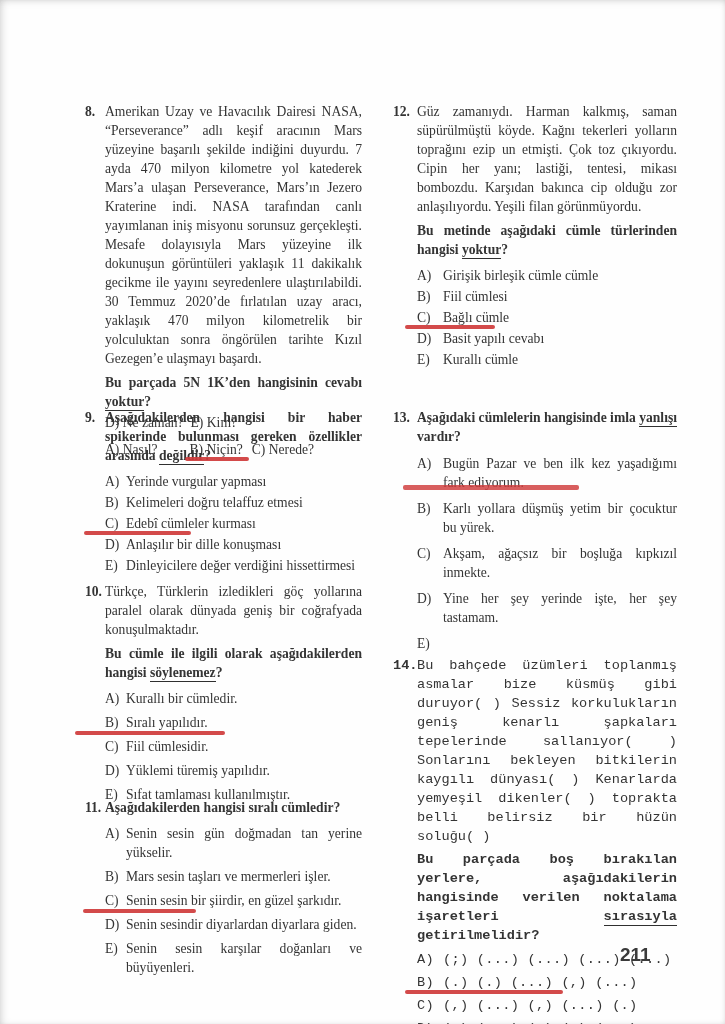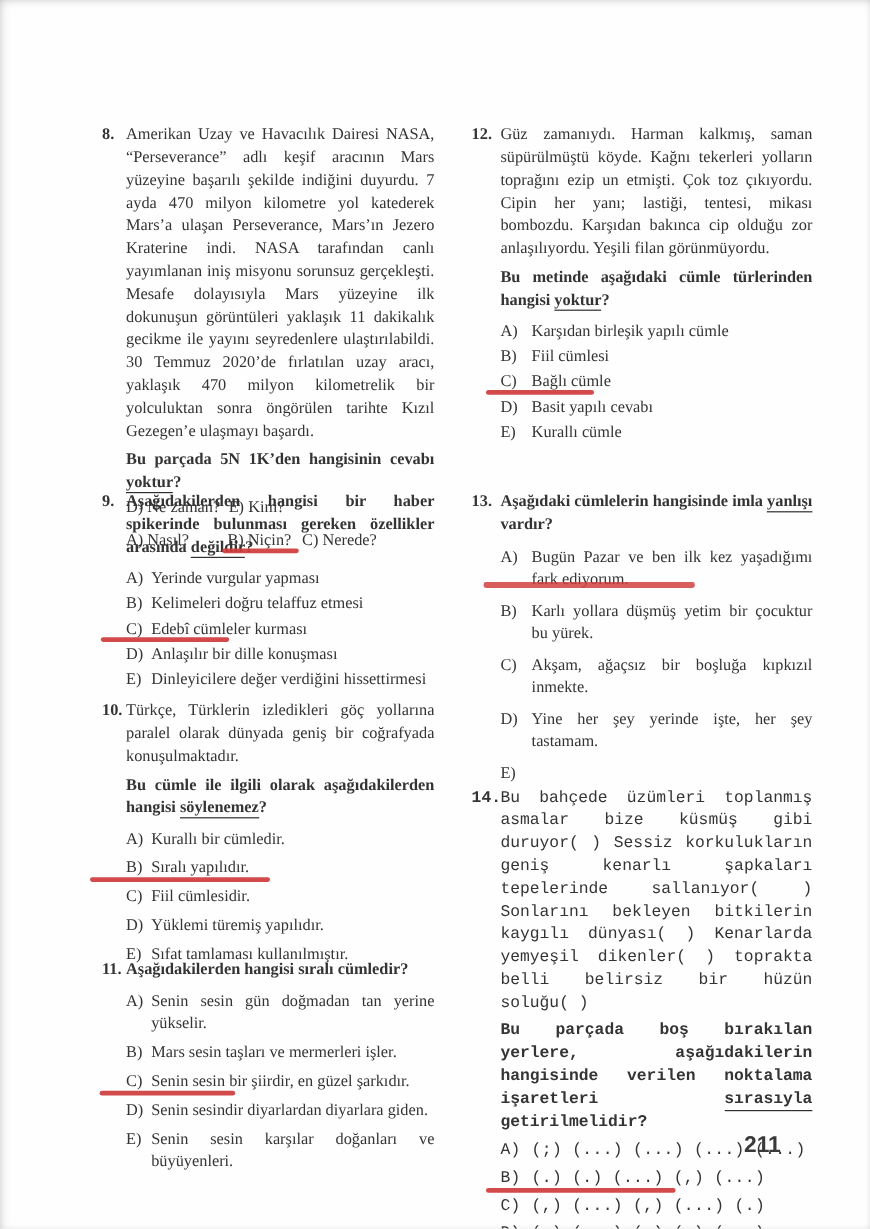--- a/index.html
+++ b/index.html
@@ -91,21 +91,21 @@
       </div>
     </div>
   </div>
 
   <div class="question q-right" style="left:376px;top:102px;">
     <span class="qnum">12.</span>
     <div class="qbody">
       <p class="para">Güz zamanıydı. Harman kalkmış, saman süpürülmüştü köyde. Kağnı tekerleri yolların toprağını ezip un etmişti. Çok toz çıkıyordu. Cipin her yanı; lastiği, tentesi, mikası bombozdu. Karşıdan bakınca cip olduğu zor anlaşılıyordu. Yeşili filan görünmüyordu.</p>
       <p class="stem"><span>Bu metinde aşağıdaki cümle türlerinden hangisi </span><span class="u">yoktur</span><span>?</span></p>
       <div class="opts">
-        <div class="opt"><span class="lbl">A)</span><span>Karşıdan birleşik yapılı cümle</span></div>
+        <div class="opt"><span class="lbl">A)</span><span>Girişik birleşik cümle cümle</span></div>
         <div class="opt"><span class="lbl">B)</span><span>Fiil cümlesi</span></div>
         <div class="opt"><span class="lbl">C)</span><span>Bağlı cümle</span><div class="rmark" style="left:-12px;width:90px;top:17px;"></div></div>
         <div class="opt"><span class="lbl">D)</span><span>Basit yapılı cevabı</span></div>
         <div class="opt"><span class="lbl">E)</span><span>Kurallı cümle</span></div>
       </div>
     </div>
   </div>
 
   <div class="question q-right" style="left:376px;top:408px;">
     <span class="qnum">13.</span>

